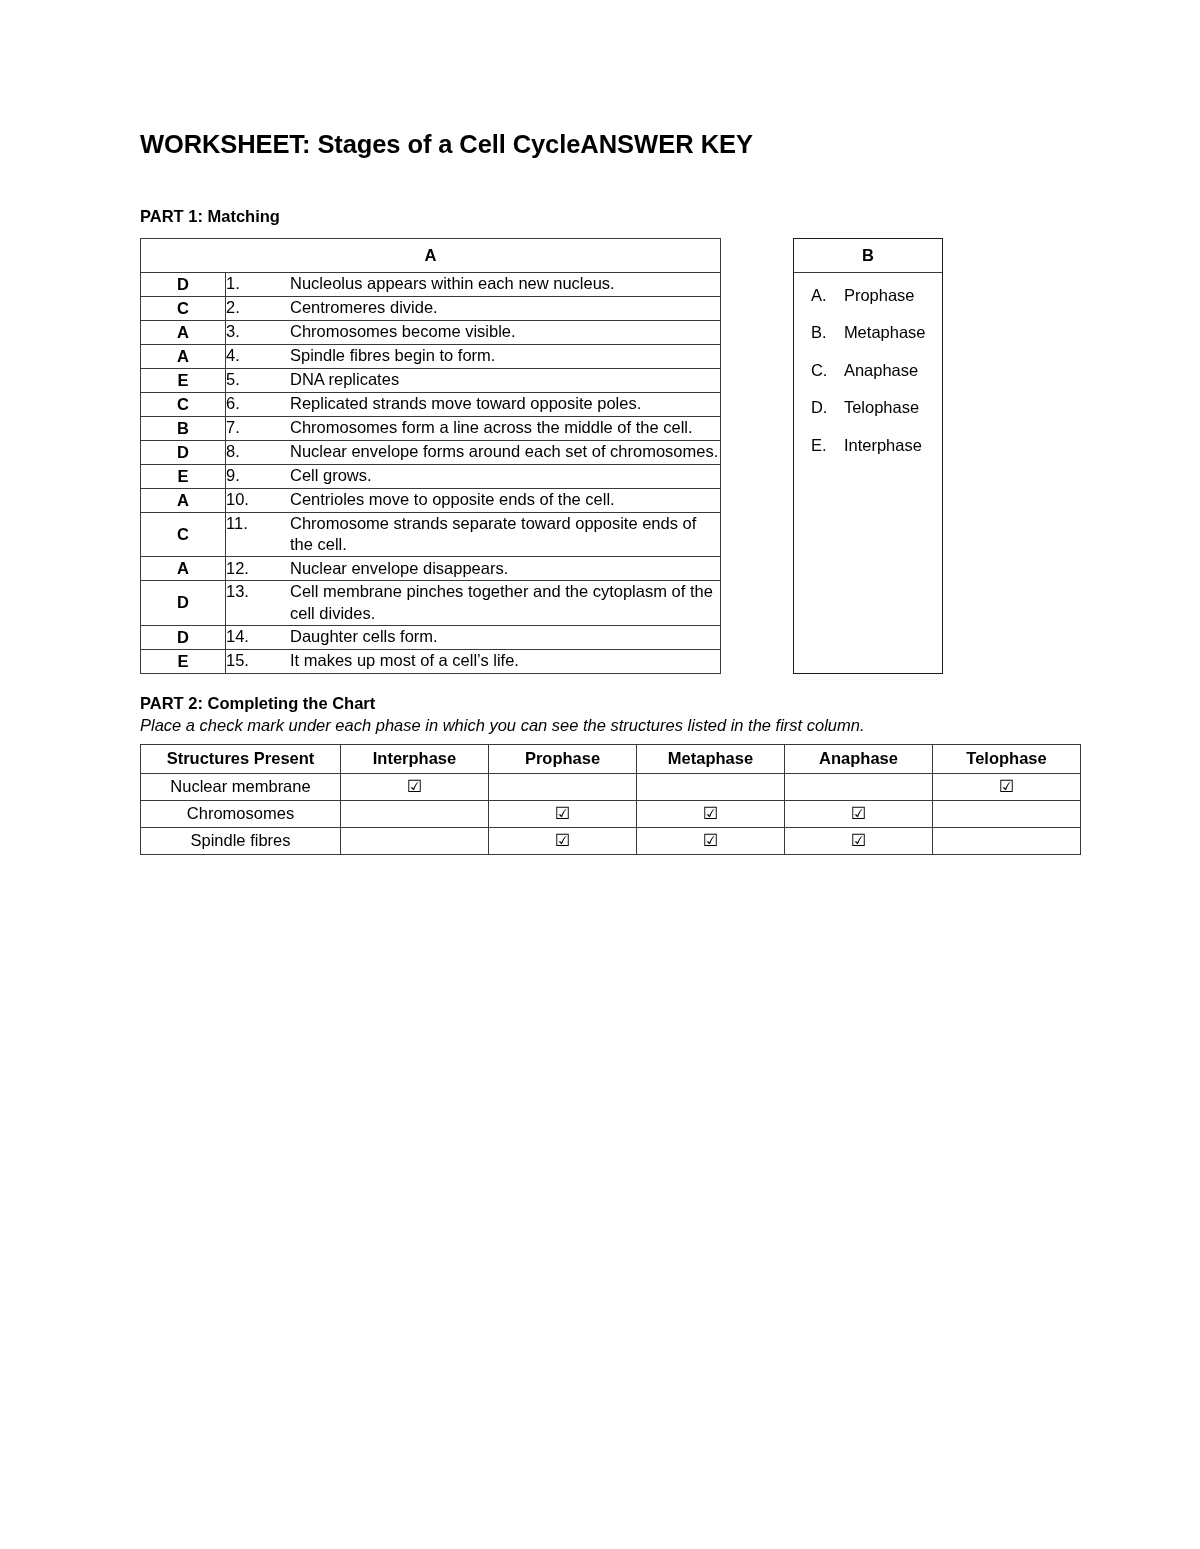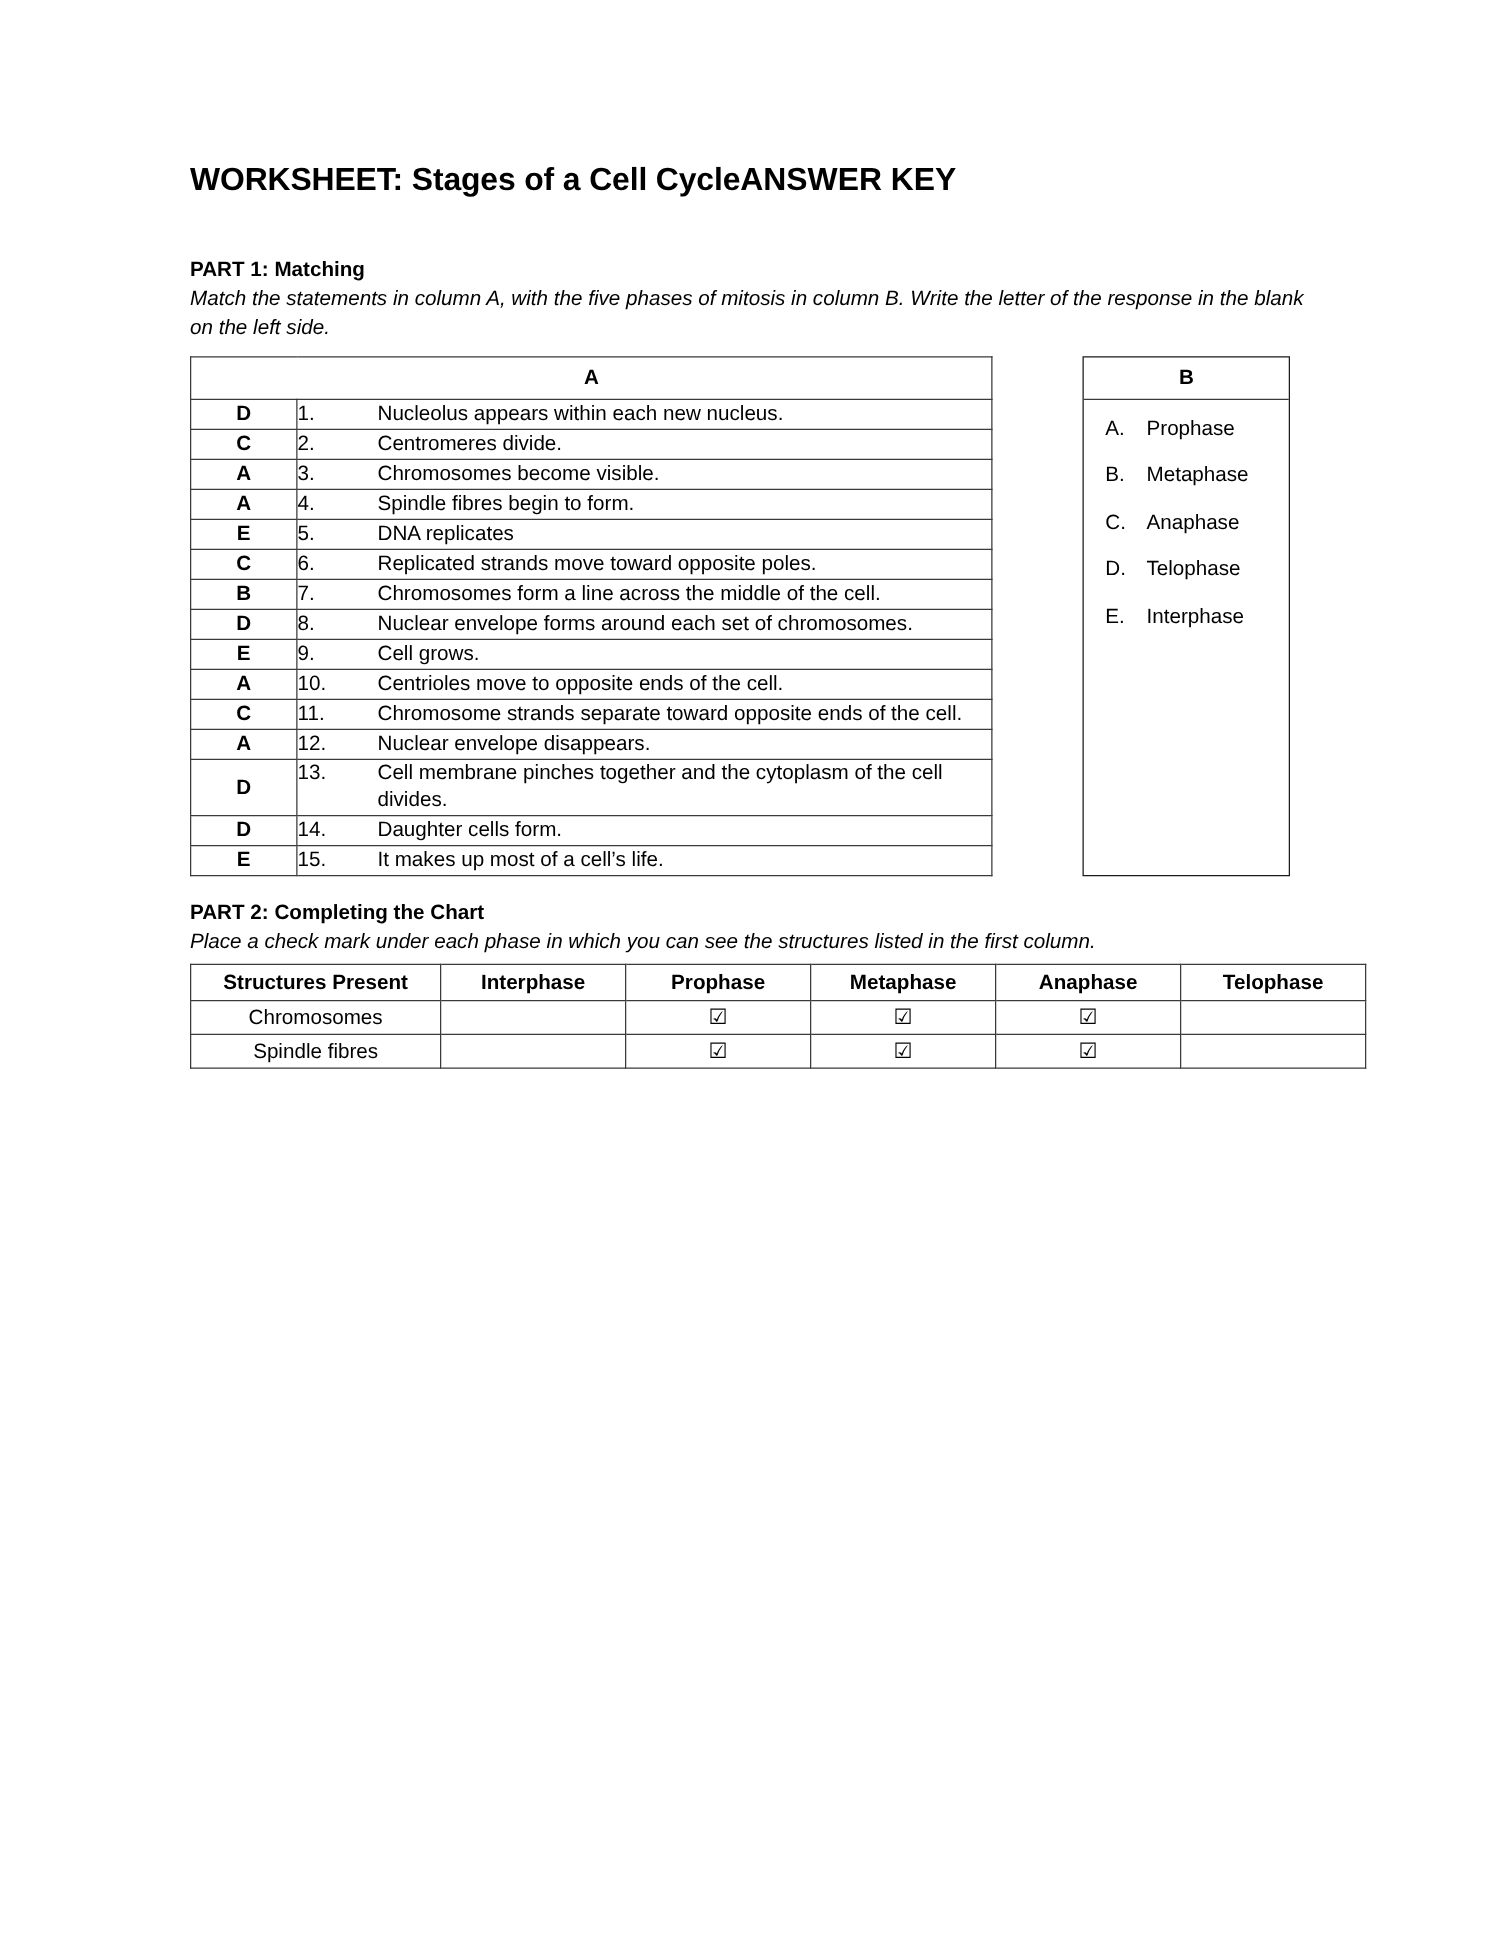--- a/index.html
+++ b/index.html
@@ -19,23 +19,23 @@
   .page {
     position: absolute;
     left: 0; top: 0;
     width: 1200px;
     height: 1549px;
     background: #fff;
   }
 
   .content {
     position: absolute;
-    left: 152px;
+    left: 140px;
     top: 130px;
-    width: 880px;
+    width: 803px;
   }
 
   
   .header-row {
     display: flex;
     align-items: baseline;
     justify-content: flex-start;
     height: 46px;
   }
   .doc-title {
@@ -188,21 +188,20 @@
 
 <div class="page">
   <div class="content">
 
     <div class="header-row">
       <div class="doc-title">WORKSHEET: Stages of a Cell Cycle</div>
       <div class="answer-key">ANSWER KEY</div>
     </div>
 
     <div class="part-heading">PART 1: Matching</div>
-    <div class="part-instructions">Match the statements in column A, with the five phases of mitosis in column B. Write the letter of the response in the blank on the left side.</div>
 
     <div class="part1-wrap">
       <table class="match-table">
         <colgroup>
             <col style="width:85px">
             <col>
           </colgroup>
         <tbody id="match-head-body">
           <tr>
             <td colspan="2" class="mt-head">A</td>
@@ -391,20 +390,28 @@
             <th>Structures Present</th>
             <th>Interphase</th>
             <th>Prophase</th>
             <th>Metaphase</th>
             <th>Anaphase</th>
             <th>Telophase</th>
           </tr>
         </thead>
       <tbody id="chart-body">
           <tr>
+            <td>Nuclear membrane</td>
+            <td><span class="checkmark">☑</span></td>
+            <td></td>
+            <td></td>
+            <td></td>
+            <td><span class="checkmark">☑</span></td>
+          </tr>
+          <tr>
             <td>Chromosomes</td>
             <td></td>
             <td><span class="checkmark">☑</span></td>
             <td><span class="checkmark">☑</span></td>
             <td><span class="checkmark">☑</span></td>
             <td></td>
           </tr>
           <tr>
             <td>Spindle fibres</td>
             <td></td>

